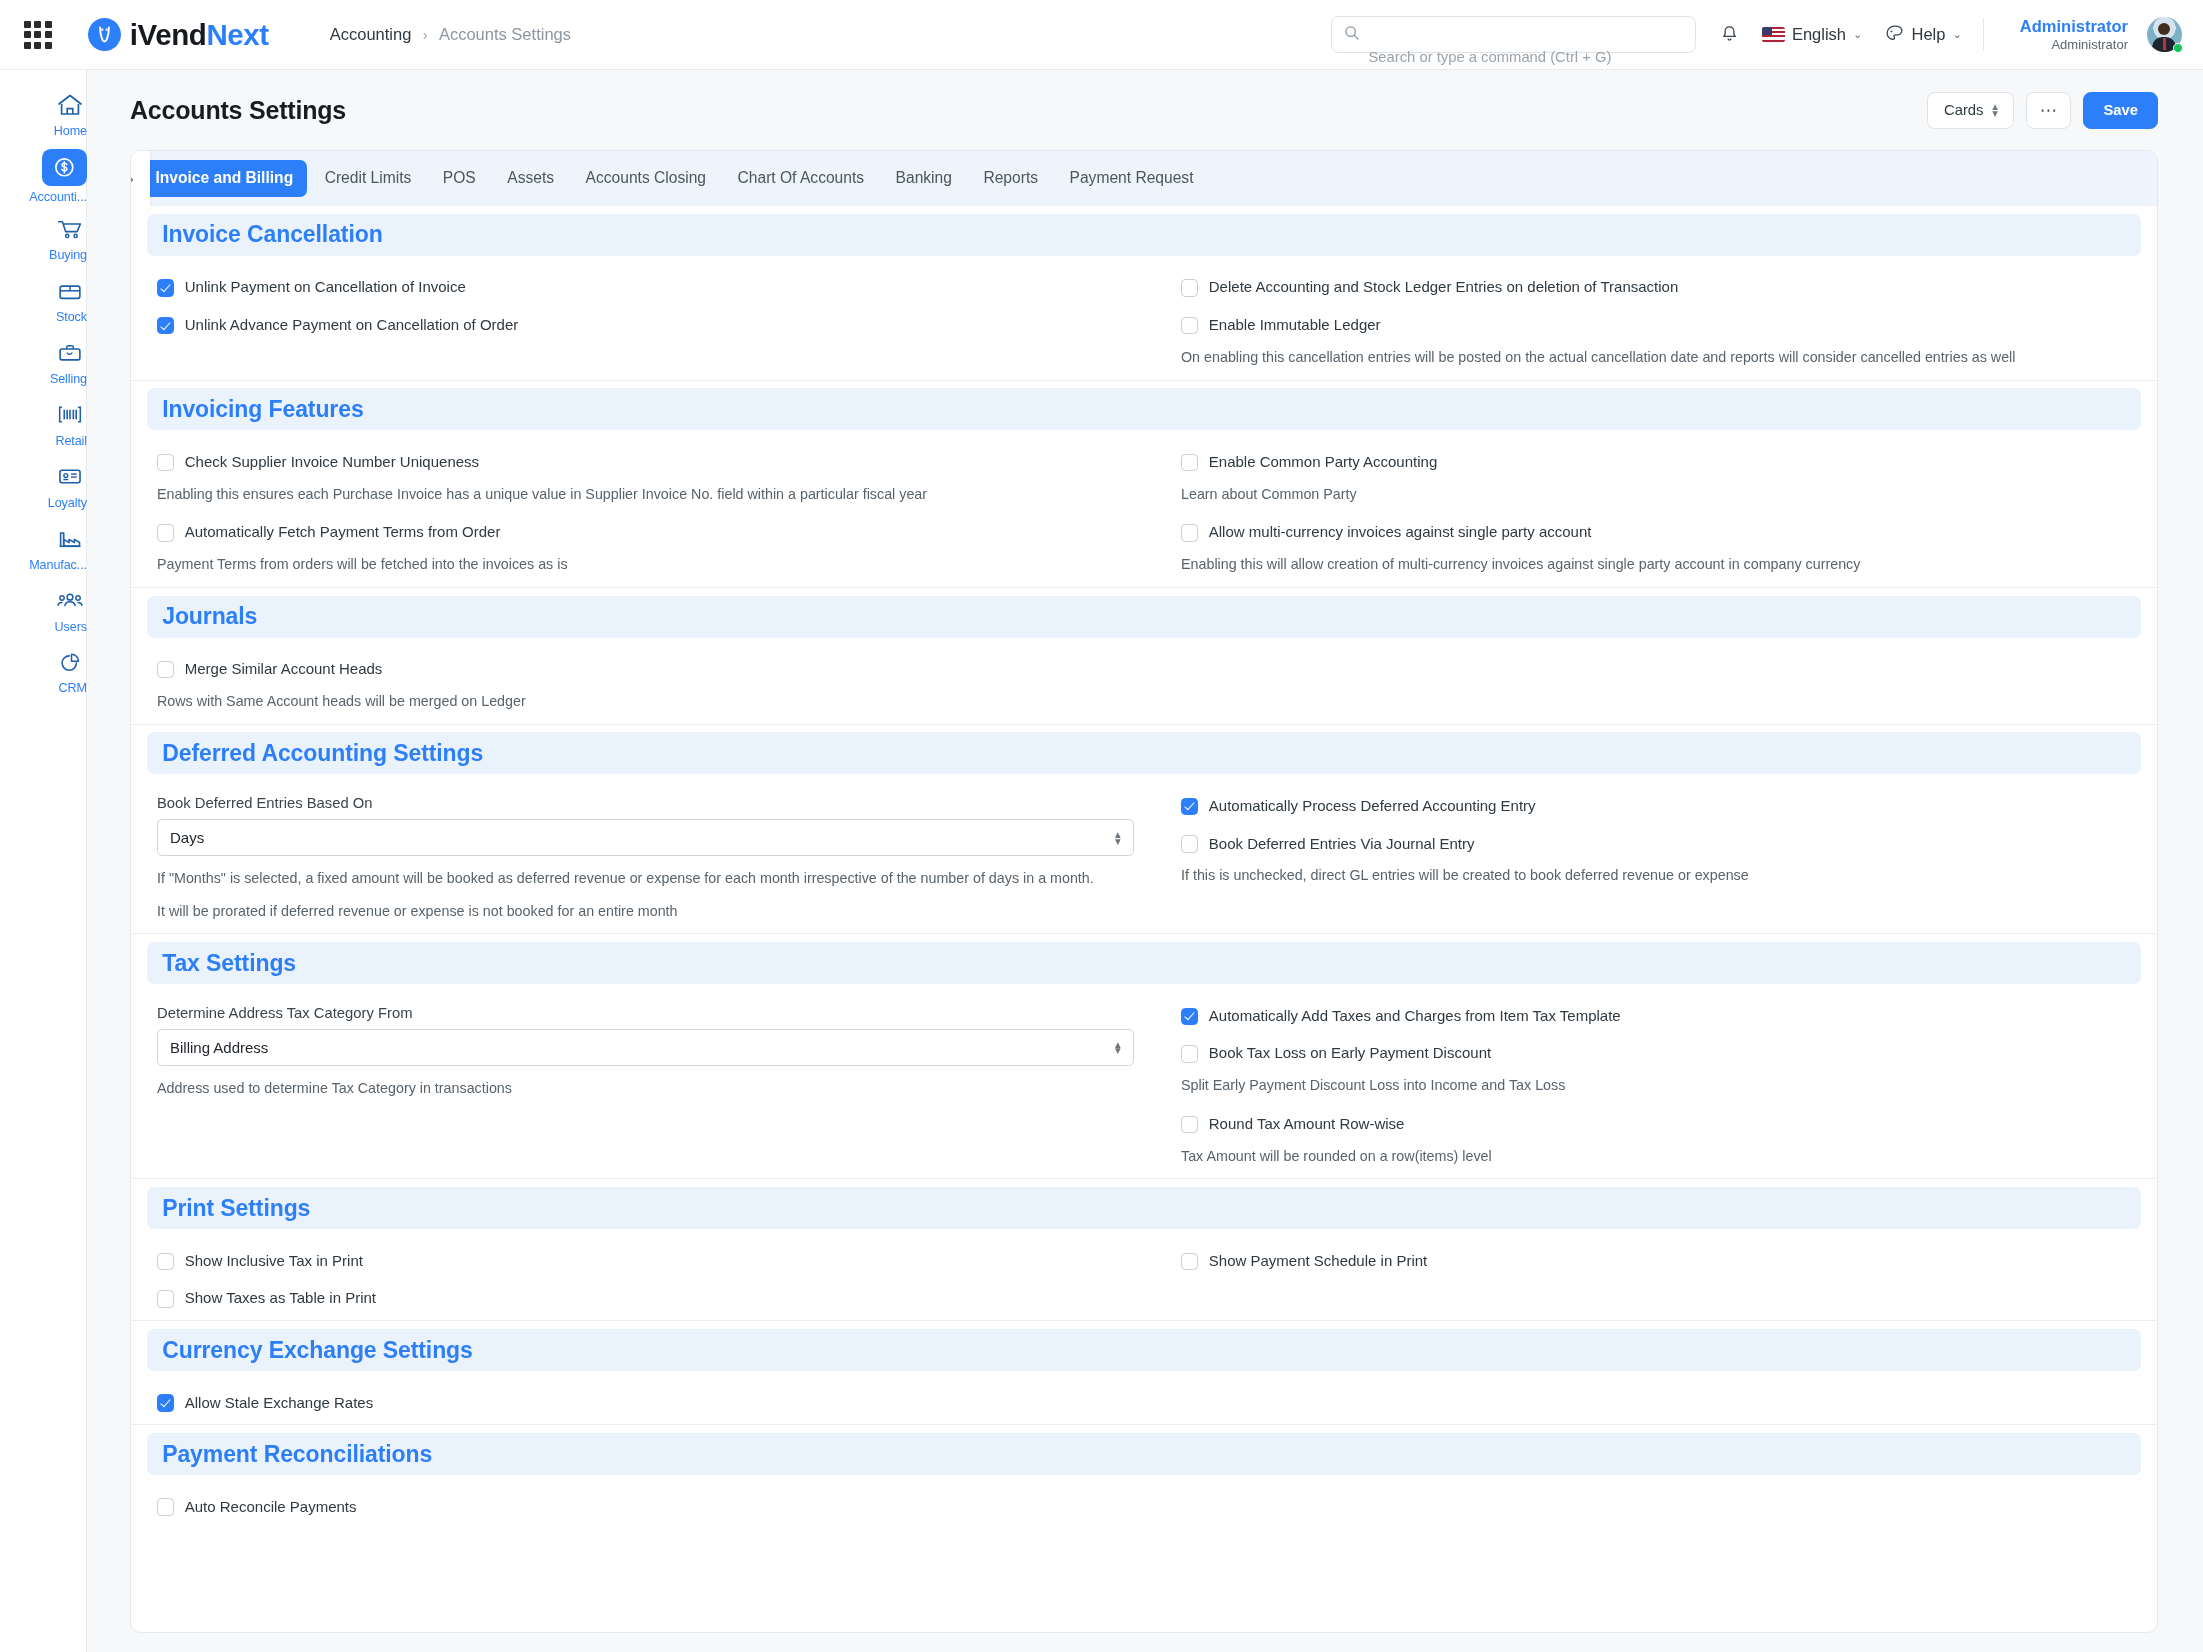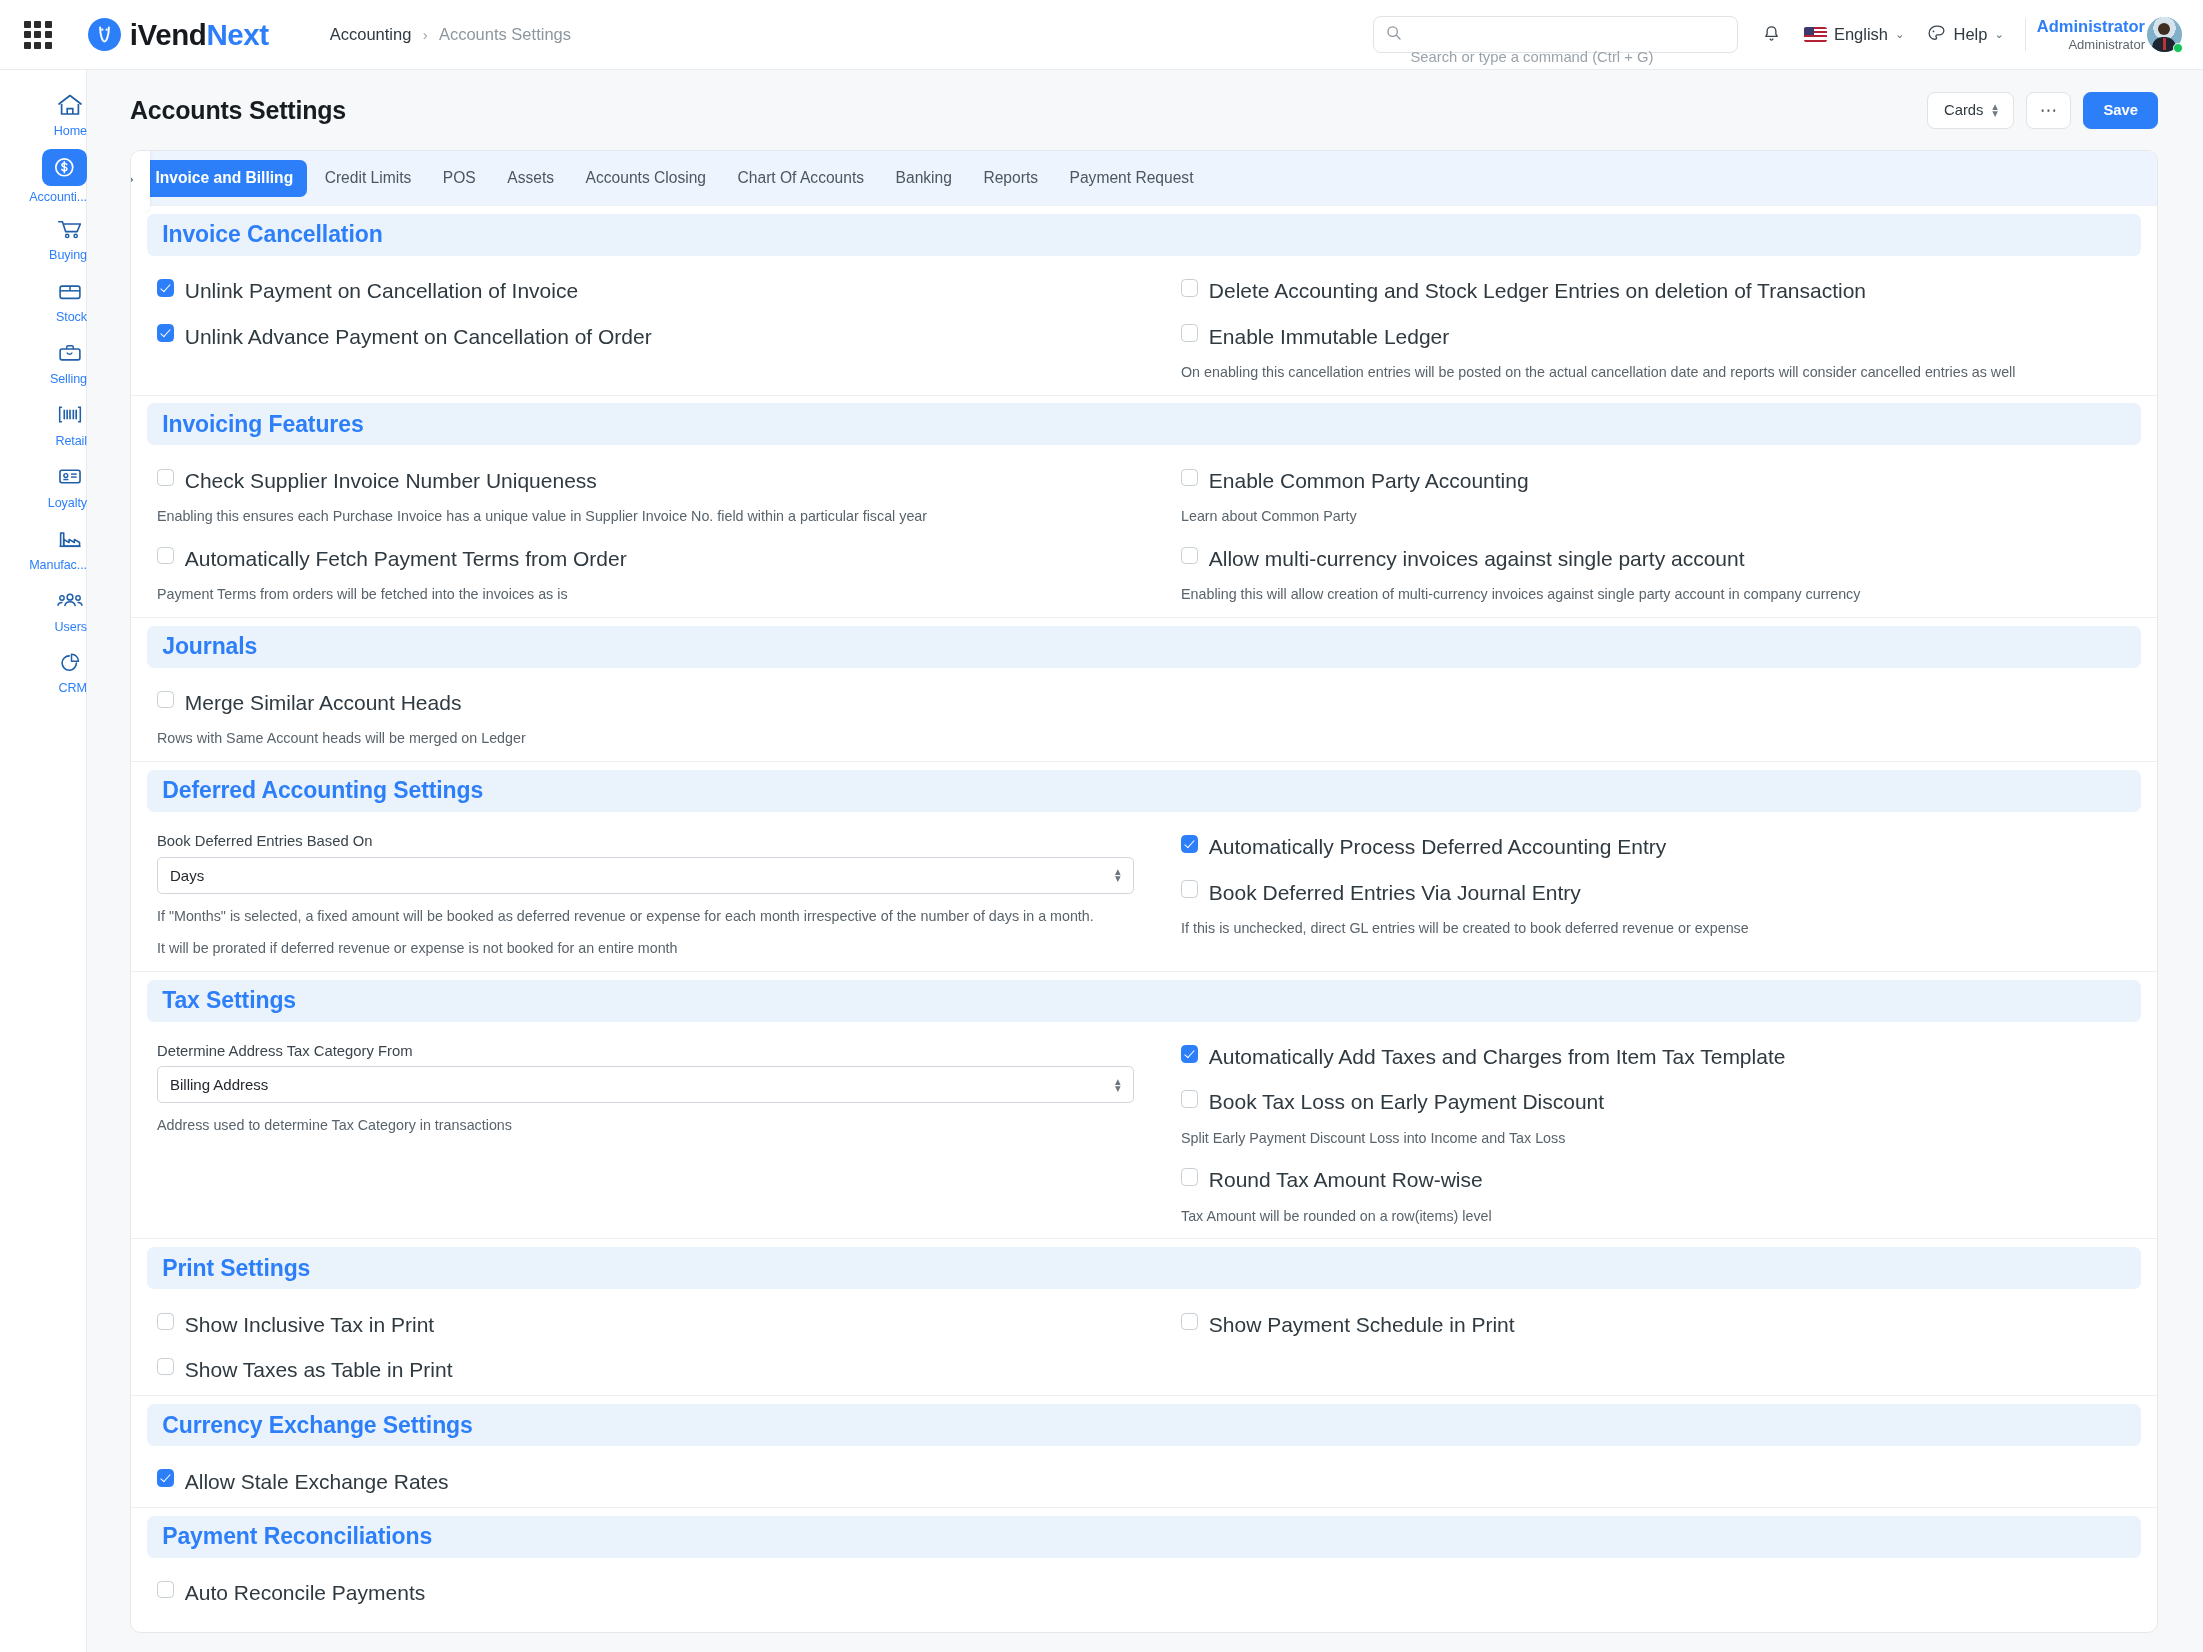--- a/index.html
+++ b/index.html
@@ -74,21 +74,21 @@
   .flag {
     width: 22.6px; height: 15.6px; border-radius: 2.6px; overflow:hidden;
     background: linear-gradient(#b22234 0 14%, #fff 14% 28%, #b22234 28% 42%, #fff 42% 56%, #b22234 56% 70%, #fff 70% 85%, #b22234 85% 100%);
     position:relative; flex:0 0 auto;
   }
   .flag::before{ content:""; position:absolute; left:0; top:0; width:9.6px; height:7.8px; background:#3c3b6e; }
   .lang-label { font-size:16.5px; color:#2f3940; }
   .caret { font-size: 11.3px; color:#5c666e; }
   .help-wrap { margin-left: 21px; display:flex; align-items:center; gap:7px; cursor:pointer; }
   .divider-v { width:0.9px; height:33px; background:#e3e7ea; margin-left:21px; }
-  .userblock { margin-left: 11px; display:flex; align-items:center; gap:2px; cursor:pointer; }
+  .userblock { margin-left: 36px; display:flex; align-items:center; gap:19px; cursor:pointer; }
   .user-names { text-align:right; line-height:1.18; }
   .user-name { font-size:16.5px; color:#2d7ff9; font-weight:600; }
   .user-role { font-size:13px; color:#5d666e; }
   .avatar {
     width:35px; height:35px; border-radius:50%;
     background: radial-gradient(circle at 50% 32%, #d6e3ec 0 38%, #7fb0c8 38% 100%);
     position:relative; overflow:hidden; flex:0 0 auto;
   }
   .avatar .head { position:absolute; left:11.3px; top:6px; width:12px; height:12px; border-radius:50%; background:#402e22; }
   .avatar .body { position:absolute; left:5.2px; top:20px; width:24px; height:17.4px; border-radius:10.4px 10.4px 0 0; background:#1d2630; }
@@ -189,21 +189,21 @@
     border:0.9px solid #c7ced4; border-radius:4.3px; background:#fff;
     margin-right: 10.4px; margin-top:0.9px; cursor:pointer;
     position:relative;
   }
   .chk.on { background:#2d7ff9; border-color:#2d7ff9; }
   .chk.on::after{
     content:""; position:absolute; left:5.2px; top:1.7px;
     width:4.3px; height:8.7px; border:solid #fff; border-width:0 1.9px 1.9px 0;
     transform: rotate(42deg);
   }
-  .chk-label { font-size: 21px; color:#2f3940; line-height:1.25; }
+  .chk-label { font-size: 15px; color:#2f3940; line-height:1.25; }
   .hint { font-size: 14.3px; color:#59636b; margin-top: 12px; line-height: 1.45; }
 
   .field { margin-top: 17.4px; }
   .field-label { font-size: 14.8px; color:#3a444c; margin-bottom: 7.8px; }
   .select-like {
     height: 37px; border:0.9px solid #cfd5da; border-radius: 5.2px; background:#fff;
     display:flex; align-items:center; padding: 0 12px;
     font-size: 15px; color:#23292f; cursor:pointer;
     position:relative;
   }

